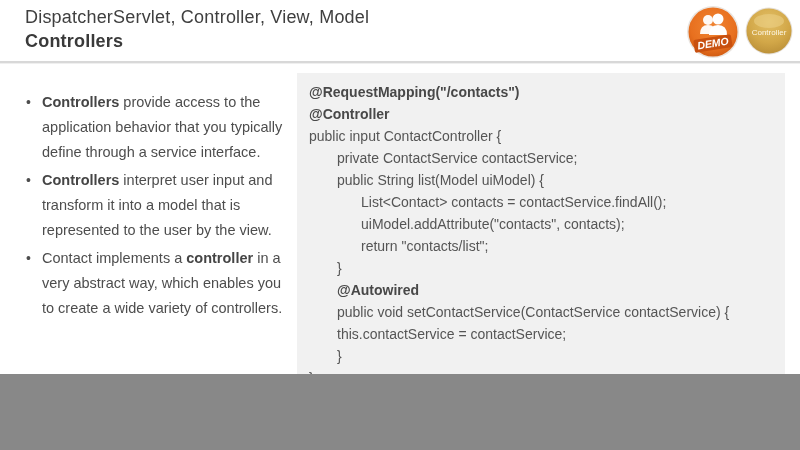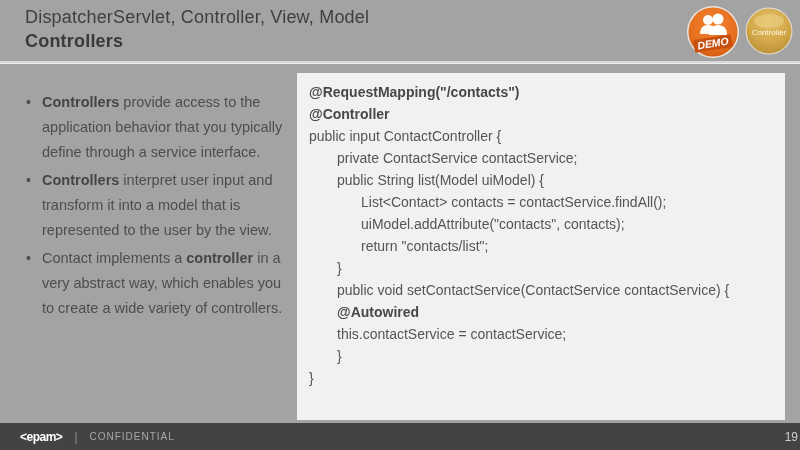--- a/index.html
+++ b/index.html
@@ -1,17 +1,17 @@
 <!DOCTYPE html>
 <html><head>
 <meta charset="utf-8">
 <style>
   html,body{margin:0;padding:0;background:#888;}
   .slide{
-    position:relative;width:800px;height:450px;background:#a3a3a3;
+    position:relative;width:800px;height:374px;background:#ffffff;
     font-family:"Liberation Sans",sans-serif;overflow:hidden;
   }
   
   .title{
     position:absolute;left:25px;top:5px;font-size:18px;line-height:24px;
     color:#3f3f3f;letter-spacing:.2px;
   }
   .subtitle{
     position:absolute;left:25px;top:29px;font-size:18px;line-height:24px;
     font-weight:bold;color:#3a3a3a;letter-spacing:.2px;
@@ -118,22 +118,22 @@
   <div class="code-block">
       <div class="code-line ind0 b">@RequestMapping("/contacts")</div>
       <div class="code-line ind0 b">@Controller</div>
       <div class="code-line ind0">public input ContactController {</div>
       <div class="code-line ind1">private ContactService contactService;</div>
       <div class="code-line ind1">public String list(Model uiModel) {</div>
       <div class="code-line ind2">List&lt;Contact&gt; contacts = contactService.findAll();</div>
       <div class="code-line ind2">uiModel.addAttribute("contacts", contacts);</div>
       <div class="code-line ind2">return "contacts/list";</div>
       <div class="code-line ind1">}</div>
+      <div class="code-line ind1 b">@Autowired</div>
       <div class="code-line ind1">public void setContactService(ContactService contactService) {</div>
-      <div class="code-line ind1 b">@Autowired</div>
       <div class="code-line ind1">this.contactService = contactService;</div>
       <div class="code-line ind1">}</div>
       <div class="code-line ind0">}</div>
     </div>
 
   <div class="footer">
     <span class="footer-logo">&lt;epam&gt;</span>
     <span class="footer-sep">|</span>
     <span class="footer-conf">CONFIDENTIAL</span>
     <span class="footer-page">19</span>

